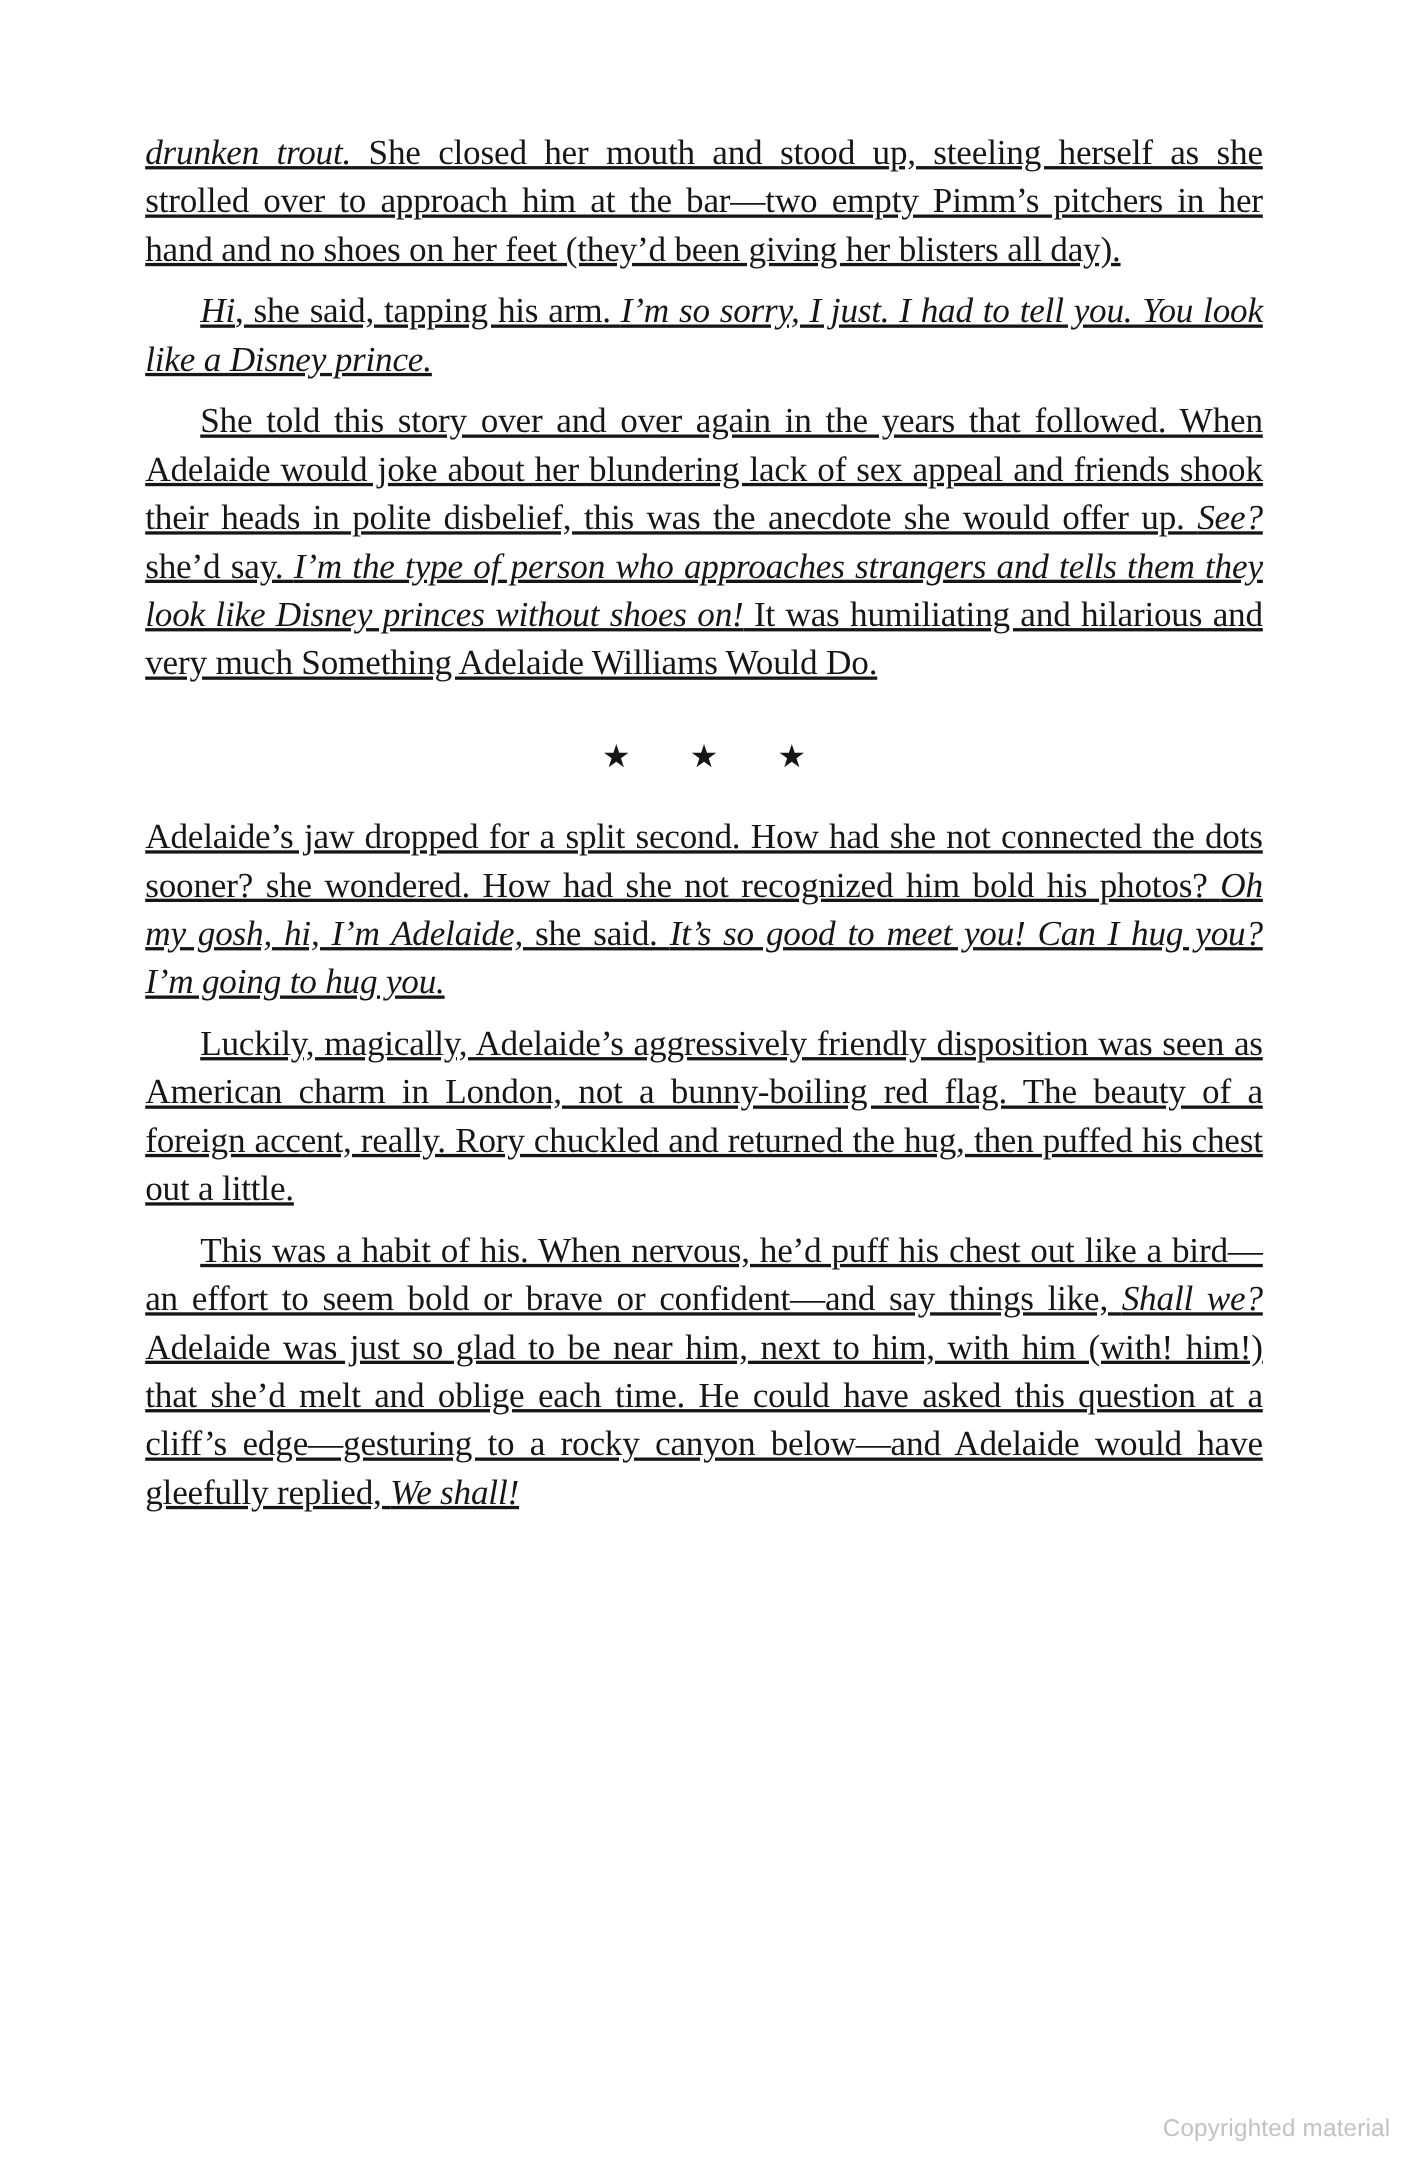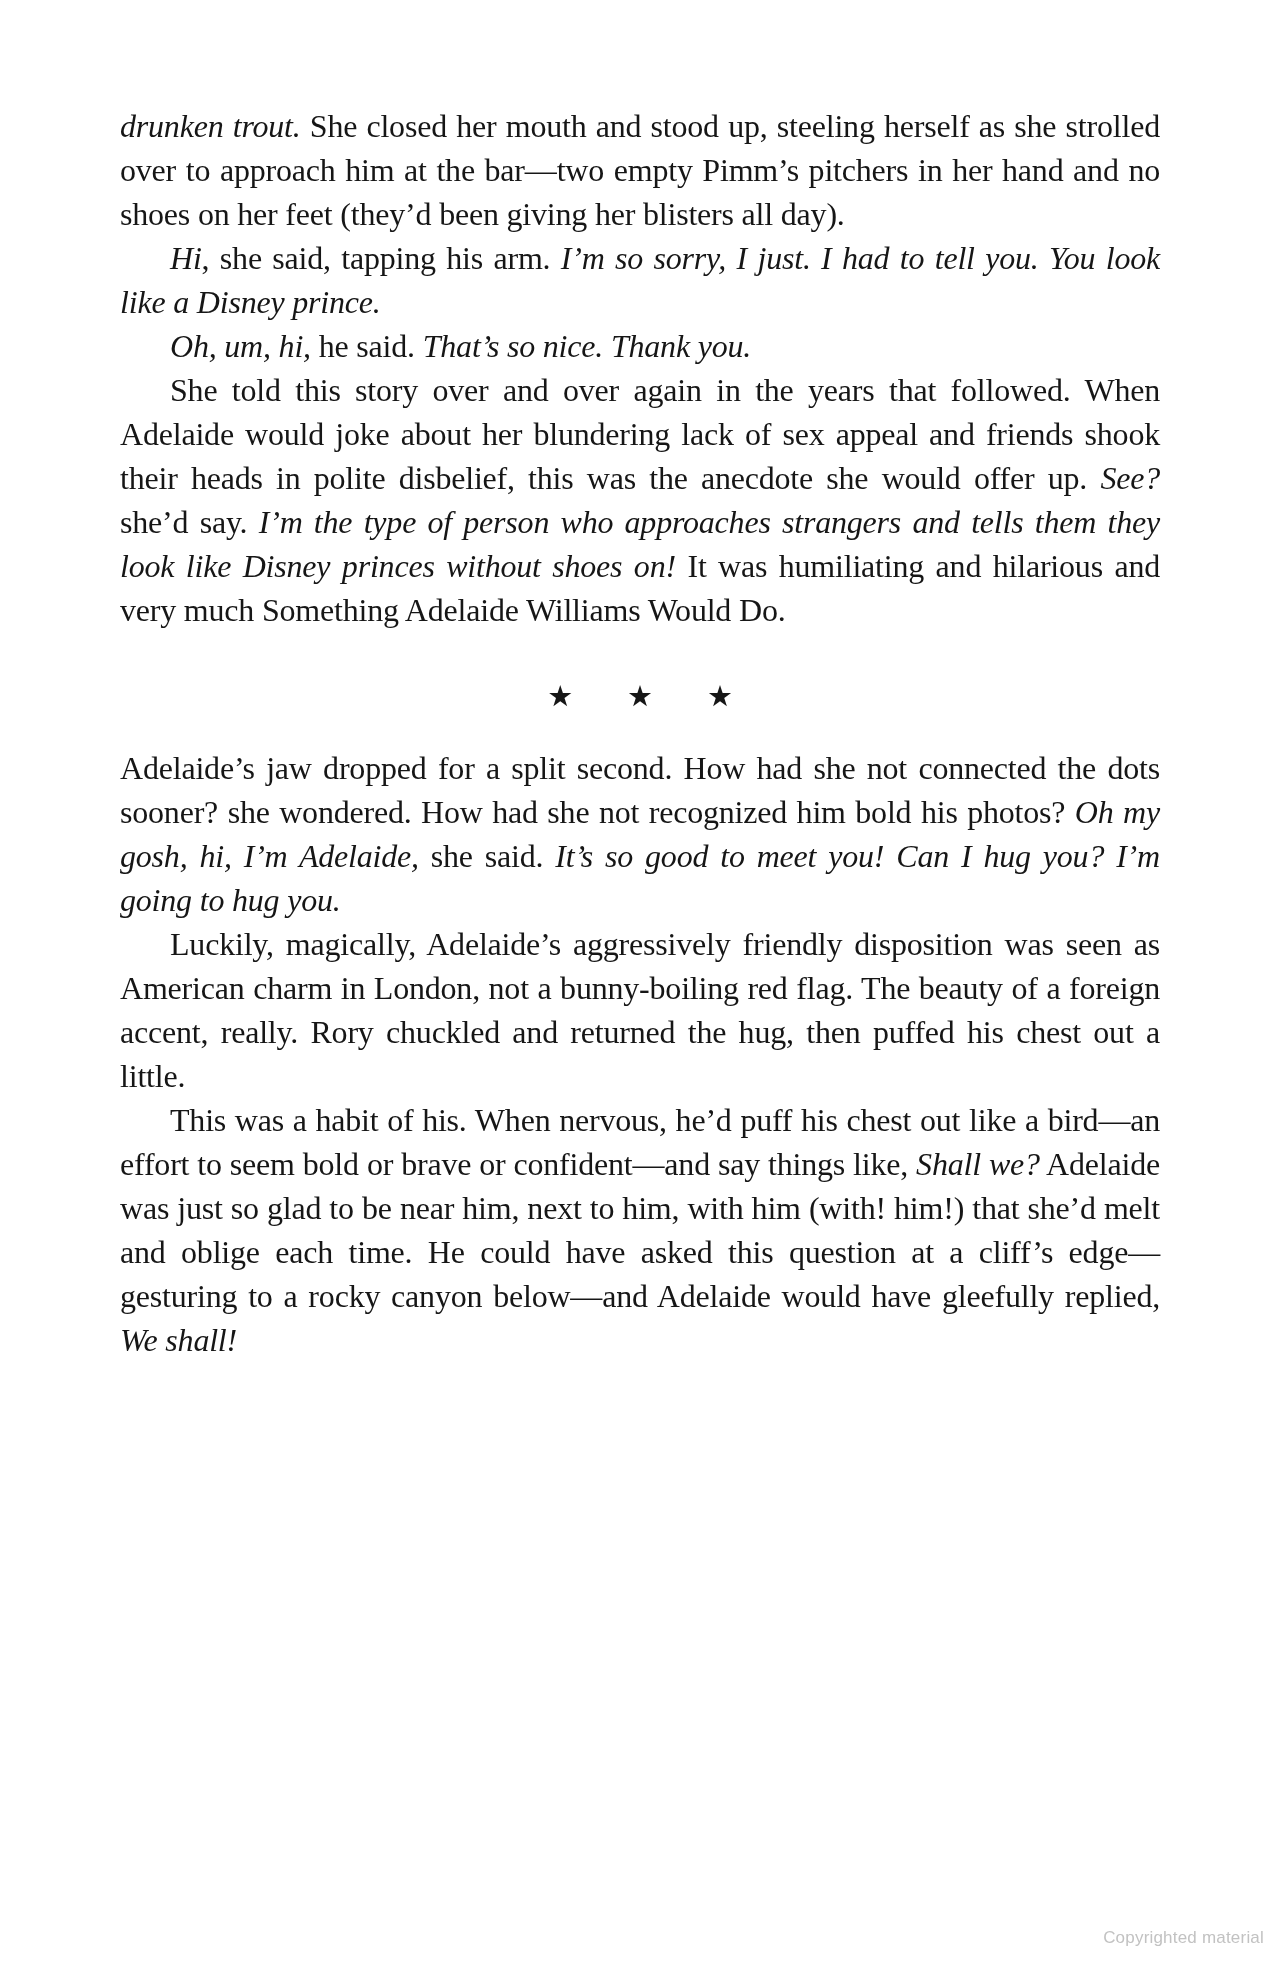--- a/index.html
+++ b/index.html
@@ -24,22 +24,23 @@
     left: 120px;
     top: 104px;
     width: 1040px;
     color: #161616;
     font-size: 32px;
     line-height: 44px;
     text-align: justify;
     letter-spacing: -0.2px;
   }
   .para {
-    margin: 0;
+    margin: 12px;
     padding: 0;
+    text-decoration: underline;
   }
   .para.indent {
     text-indent: 50px;
   }
   .it {
     font-style: italic;
   }
   .section-break {
     display: flex;
     justify-content: center;
@@ -52,34 +53,33 @@
     text-indent: 0;
   }
   .section-break .star {
     display: inline-block;
   }
   .copyright {
     position: absolute;
     right: 16px;
     bottom: 18px;
     font-family: "Liberation Sans", sans-serif;
-    font-size: 17px;
+    font-size: 22px;
     letter-spacing: 0.2px;
     color: #c2c2c2;
     margin-top: 20px;
   }
 </style>
 </head>
 <body>
 
 <div class="page">
   <div class="text-block" id="text-block">
       <p class="para"><span class="it">drunken trout.</span><span> She closed her mouth and stood up, steeling herself as she strolled over to approach him at the bar—two empty Pimm’s pitchers in her hand and no shoes on her feet (they’d been giving her blisters all day).</span></p>
       <p class="para indent"><span class="it">Hi</span><span>, she said, tapping his arm. </span><span class="it">I’m so sorry, I just. I had to tell you. You look like a Disney prince.</span></p>
-      <p class="para indent"><span class="it">Oh, um, hi,</span><span> he said. </span><span class="it">That’s so nice. Thank you.</span></p>
       <p class="para indent"><span>She told this story over and over again in the years that followed. When Adelaide would joke about her blundering lack of sex appeal and friends shook their heads in polite disbelief, this was the anecdote she would offer up. </span><span class="it">See?</span><span> she’d say. </span><span class="it">I’m the type of person who approaches strangers and tells them they look like Disney princes without shoes on!</span><span> It was humiliating and hilarious and very much Something Adelaide Williams Would Do.</span></p>
       <div class="section-break">
         <span class="star">★</span>
         <span class="star">★</span>
         <span class="star">★</span>
       </div>
       <p class="para"><span>Adelaide’s jaw dropped for a split second. How had she not connected the dots sooner? she wondered. How had she not recognized him bold his photos? </span><span class="it">Oh my gosh, hi, I’m Adelaide,</span><span> she said. </span><span class="it">It’s so good to meet you! Can I hug you? I’m going to hug you.</span></p>
       <p class="para indent"><span>Luckily, magically, Adelaide’s aggressively friendly disposition was seen as American charm in London, not a bunny-boiling red flag. The beauty of a foreign accent, really. Rory chuckled and returned the hug, then puffed his chest out a little.</span></p>
       <p class="para indent"><span>This was a habit of his. When nervous, he’d puff his chest out like a bird—an effort to seem bold or brave or confident—and say things like, </span><span class="it">Shall we?</span><span> Adelaide was just so glad to be near him, next to him, with him (with! him!) that she’d melt and oblige each time. He could have asked this question at a cliff’s edge—gesturing to a rocky canyon below—and Adelaide would have gleefully replied, </span><span class="it">We shall!</span></p>
     </div>

